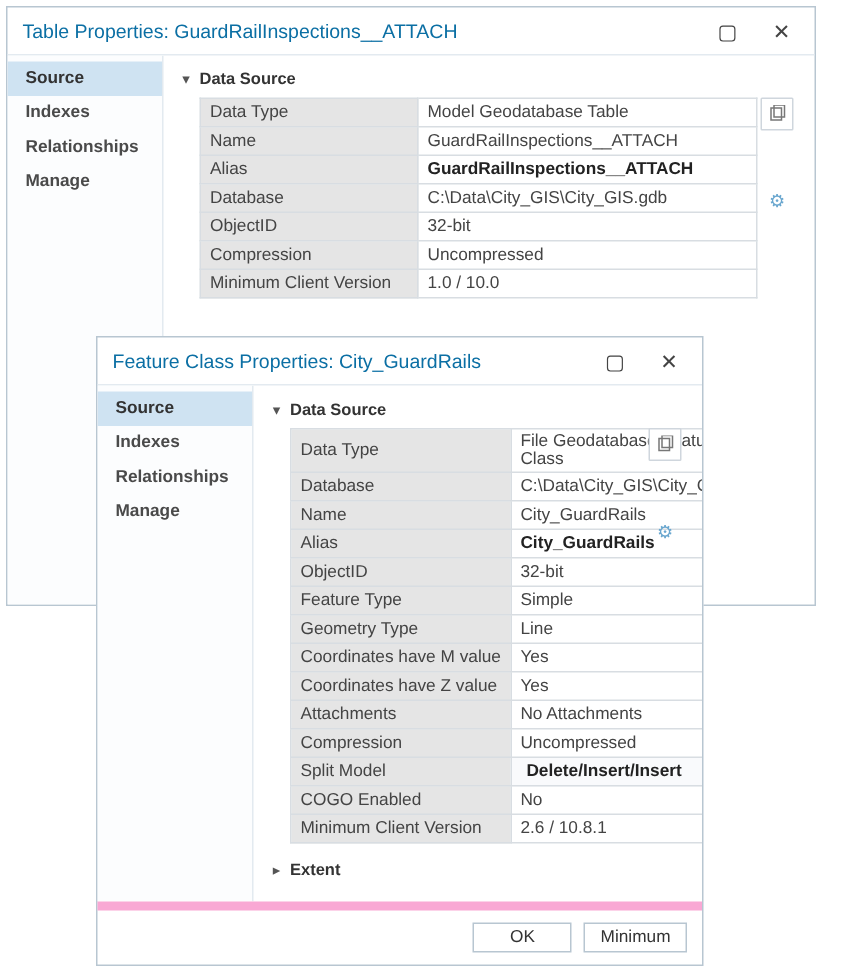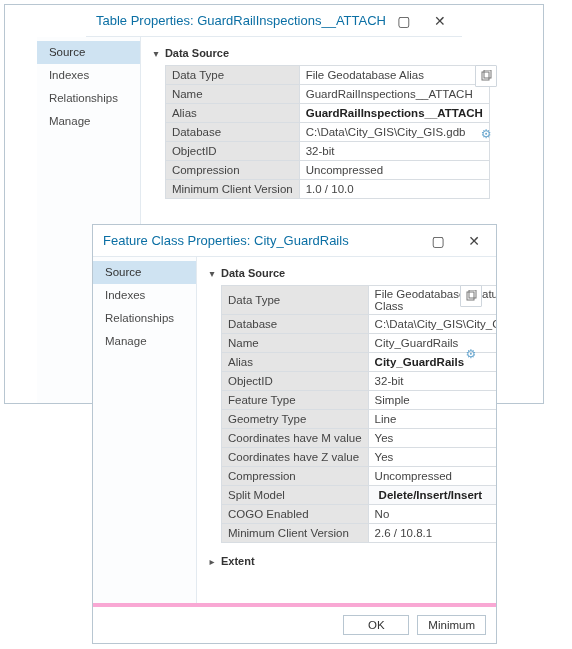--- a/index.html
+++ b/index.html
@@ -52,20 +52,21 @@
     width: 104px;
     border-right: 1px solid #e3eaf0;
     padding-top: 4px;
     background: #fcfdfe;
   }
   .side-item {
     padding: 3px 10px 3px 12px;
     color: #4a4a4a;
     cursor: default;
     line-height: 17px;
+    font-weight: bold;
   }
   .side-item.selected {
     background: #cfe3f2;
     color: #333;
   }
   .main {
     flex: 1;
     padding: 8px 10px 8px 10px;
     overflow: auto;
   }
@@ -138,40 +139,40 @@
   select.split {
     width: 100%;
     border: none;
     background: transparent;
     font: inherit;
     font-weight:600;
     color:#222;
     padding:0;
   }
   .footer {
-    border-top: 4px solid #f9a8d4;
+    border-top: 6px solid #f9a8d4;
     padding: 8px 10px;
     display:flex;
     justify-content:flex-end;
     gap:8px;
   }
   .btn {
     min-width:66px;
     padding:3px 10px;
     border:1px solid #b8c6d1;
     background:#fff;
     color:#333;
     font:inherit;
     text-align:center;
   }
 </style>
 </head>
 <body>
 
-<div class="dialog" style="left:4px; top:4px; width:540px; height:400px;align-items:center;">
+<div class="dialog" style="left:4px; top:4px; width:540px; height:400px;">
   <div class="titlebar">
     <div class="title">Table Properties: GuardRailInspections__ATTACH</div>
     <div class="win-btn">▢</div>
     <div class="win-btn">✕</div>
   </div>
   <div class="body">
     <div class="sidebar">
       <div class="side-item selected">Source</div>
       <div class="side-item">Indexes</div>
       <div class="side-item">Relationships</div>
@@ -190,21 +191,21 @@
                   <rect x="2" y="2" width="7" height="8" fill="none" stroke="#777"></rect>
                   <rect x="4" y="0" width="7" height="8" fill="none" stroke="#777"></rect>
                 </svg>
             </div>
             <div class="icon-btn small">⚙</div>
           </div>
           <table class="prop-table">
             <tbody id="tb1">
                 <tr>
                   <td class="k">Data Type</td>
-                  <td class="v">File Geodatabase Alias</td>
+                  <td class="v">Model Geodatabase Table</td>
                 </tr>
                 <tr>
                   <td class="k">Name</td>
                   <td class="v">GuardRailInspections__ATTACH</td>
                 </tr>
                 <tr>
                   <td class="k">Alias</td>
                   <td class="v bold">GuardRailInspections__ATTACH</td>
                 </tr>
                 <tr>
@@ -224,21 +225,21 @@
                   <td class="v">1.0 / 10.0</td>
                 </tr>
               </tbody>
           </table>
         </div>
       </div>
     </div>
   </div>
 </div>
 
-<div class="dialog" style="left:64px; top:224px; width:405px; height:420px;margin-left:28px;">
+<div class="dialog" style="left:64px; top:224px; width:405px; height:420px;">
   <div class="titlebar">
     <div class="title">Feature Class Properties: City_GuardRails</div>
     <div class="win-btn">▢</div>
     <div class="win-btn">✕</div>
   </div>
   <div class="body">
     <div class="sidebar">
       <div class="side-item selected">Source</div>
       <div class="side-item">Indexes</div>
       <div class="side-item">Relationships</div>
@@ -292,20 +293,24 @@
                 </tr>
                 <tr>
                   <td class="k">Coordinates have M value</td>
                   <td class="v">Yes</td>
                 </tr>
                 <tr>
                   <td class="k">Coordinates have Z value</td>
                   <td class="v">Yes</td>
                 </tr>
                 <tr>
+                  <td class="k">Attachments</td>
+                  <td class="v">No Attachments</td>
+                </tr>
+                <tr>
                   <td class="k">Compression</td>
                   <td class="v">Uncompressed</td>
                 </tr>
                 <tr>
                   <td class="k">Split Model</td>
                   <td class="v sel"><select class="split"><option>Delete/Insert/Insert</option></select></td>
                 </tr>
                 <tr>
                   <td class="k">COGO Enabled</td>
                   <td class="v">No</td>

